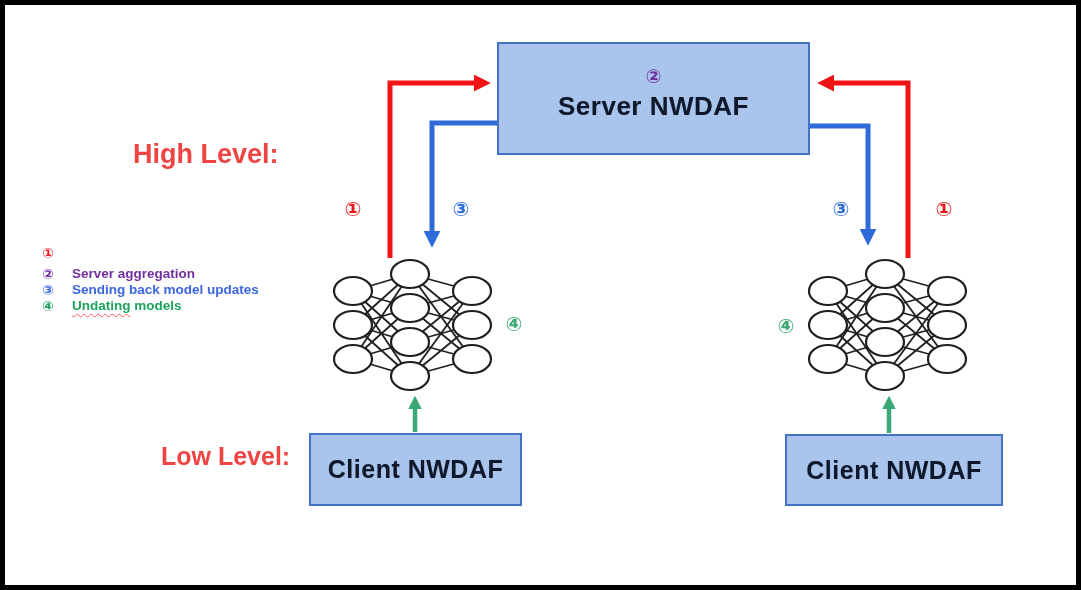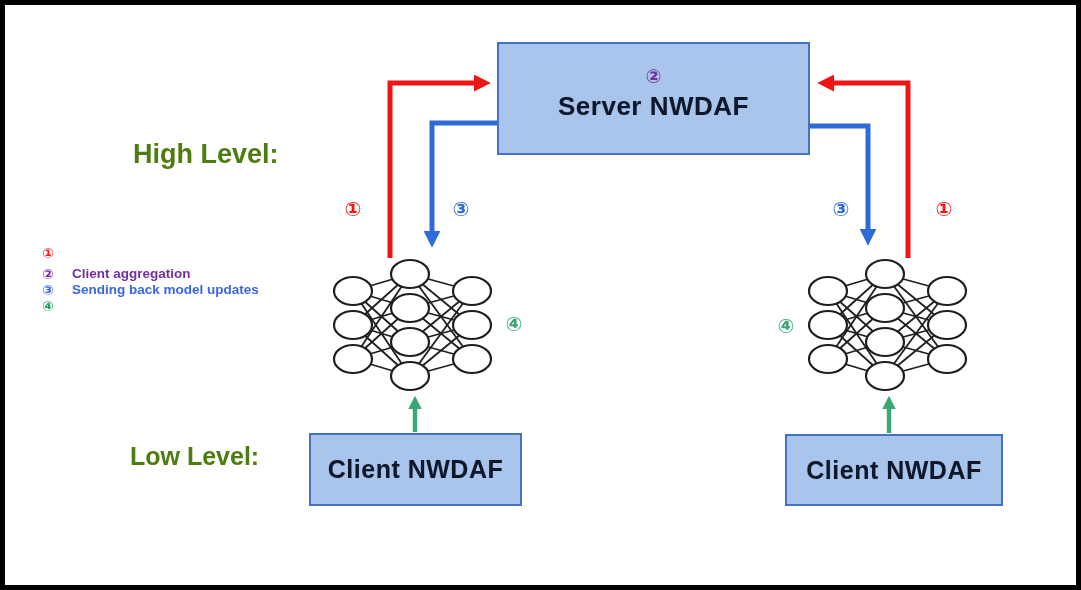--- a/index.html
+++ b/index.html
@@ -36,24 +36,24 @@
     text-shadow:0 0 1px rgba(80,110,160,.35);
     letter-spacing:.5px;
   }
   .server-box .box-label{font-size:26px;}
   .client-box-left .box-label,.client-box-right .box-label{font-size:25px;}
   .server-badge{
     font-size:19px;font-weight:bold;line-height:20px;
     margin-bottom:4px;margin-top:-8px;
   }
   .title{
-    position:absolute;color:#4d7c0f;font-weight:bold;z-index:2;white-space:nowrap;
+    position:absolute;color:#ef4444;font-weight:bold;z-index:2;white-space:nowrap;
   }
   .title-high{left:133px;top:139px;font-size:27px;}
-  .title-low{left:130px;top:442px;font-size:25px;}
+  .title-low{left:161px;top:442px;font-size:25px;}
   .step{
     position:absolute;z-index:3;
     font-size:20px;font-weight:bold;line-height:20px;
     transform:translate(-50%,-50%);
   }
   .legend{
     position:absolute;left:42px;top:245px;width:286px;z-index:2;
     font-size:13.5px;font-weight:bold;line-height:16px;
   }
   .lrow{display:flex;align-items:flex-start;}
@@ -190,25 +190,26 @@
   <span class="step" style="left: 944px; top: 209px; color: rgb(240, 20, 20);">①</span>
   <span class="step" style="left: 514px; top: 324px; color: rgb(58, 168, 116);">④</span>
   <span class="step" style="left: 786px; top: 326px; color: rgb(58, 168, 116);">④</span>
 
   <div class="legend">
     <div class="lrow lrow-1" style="color: rgb(237, 28, 36);">
       <span class="lnum">①</span>
     </div>
     <div class="lrow" style="color: rgb(112, 48, 160);">
       <span class="lnum">②</span>
-      <span class="ltext">Client aggregation</span>
+      <span class="ltext">Server aggregation</span>
     </div>
     <div class="lrow" style="color: rgb(59, 102, 224);">
       <span class="lnum">③</span>
       <span class="ltext">Sending back model updates</span>
     </div>
     <div class="lrow" style="color: rgb(28, 163, 92);">
       <span class="lnum">④</span>
+      <span class="ltext"><span class="squiggle">Undating</span><span> models</span></span>
     </div>
   </div>
 
   <div class="frame"></div>
 </div>
 
 </body></html>

